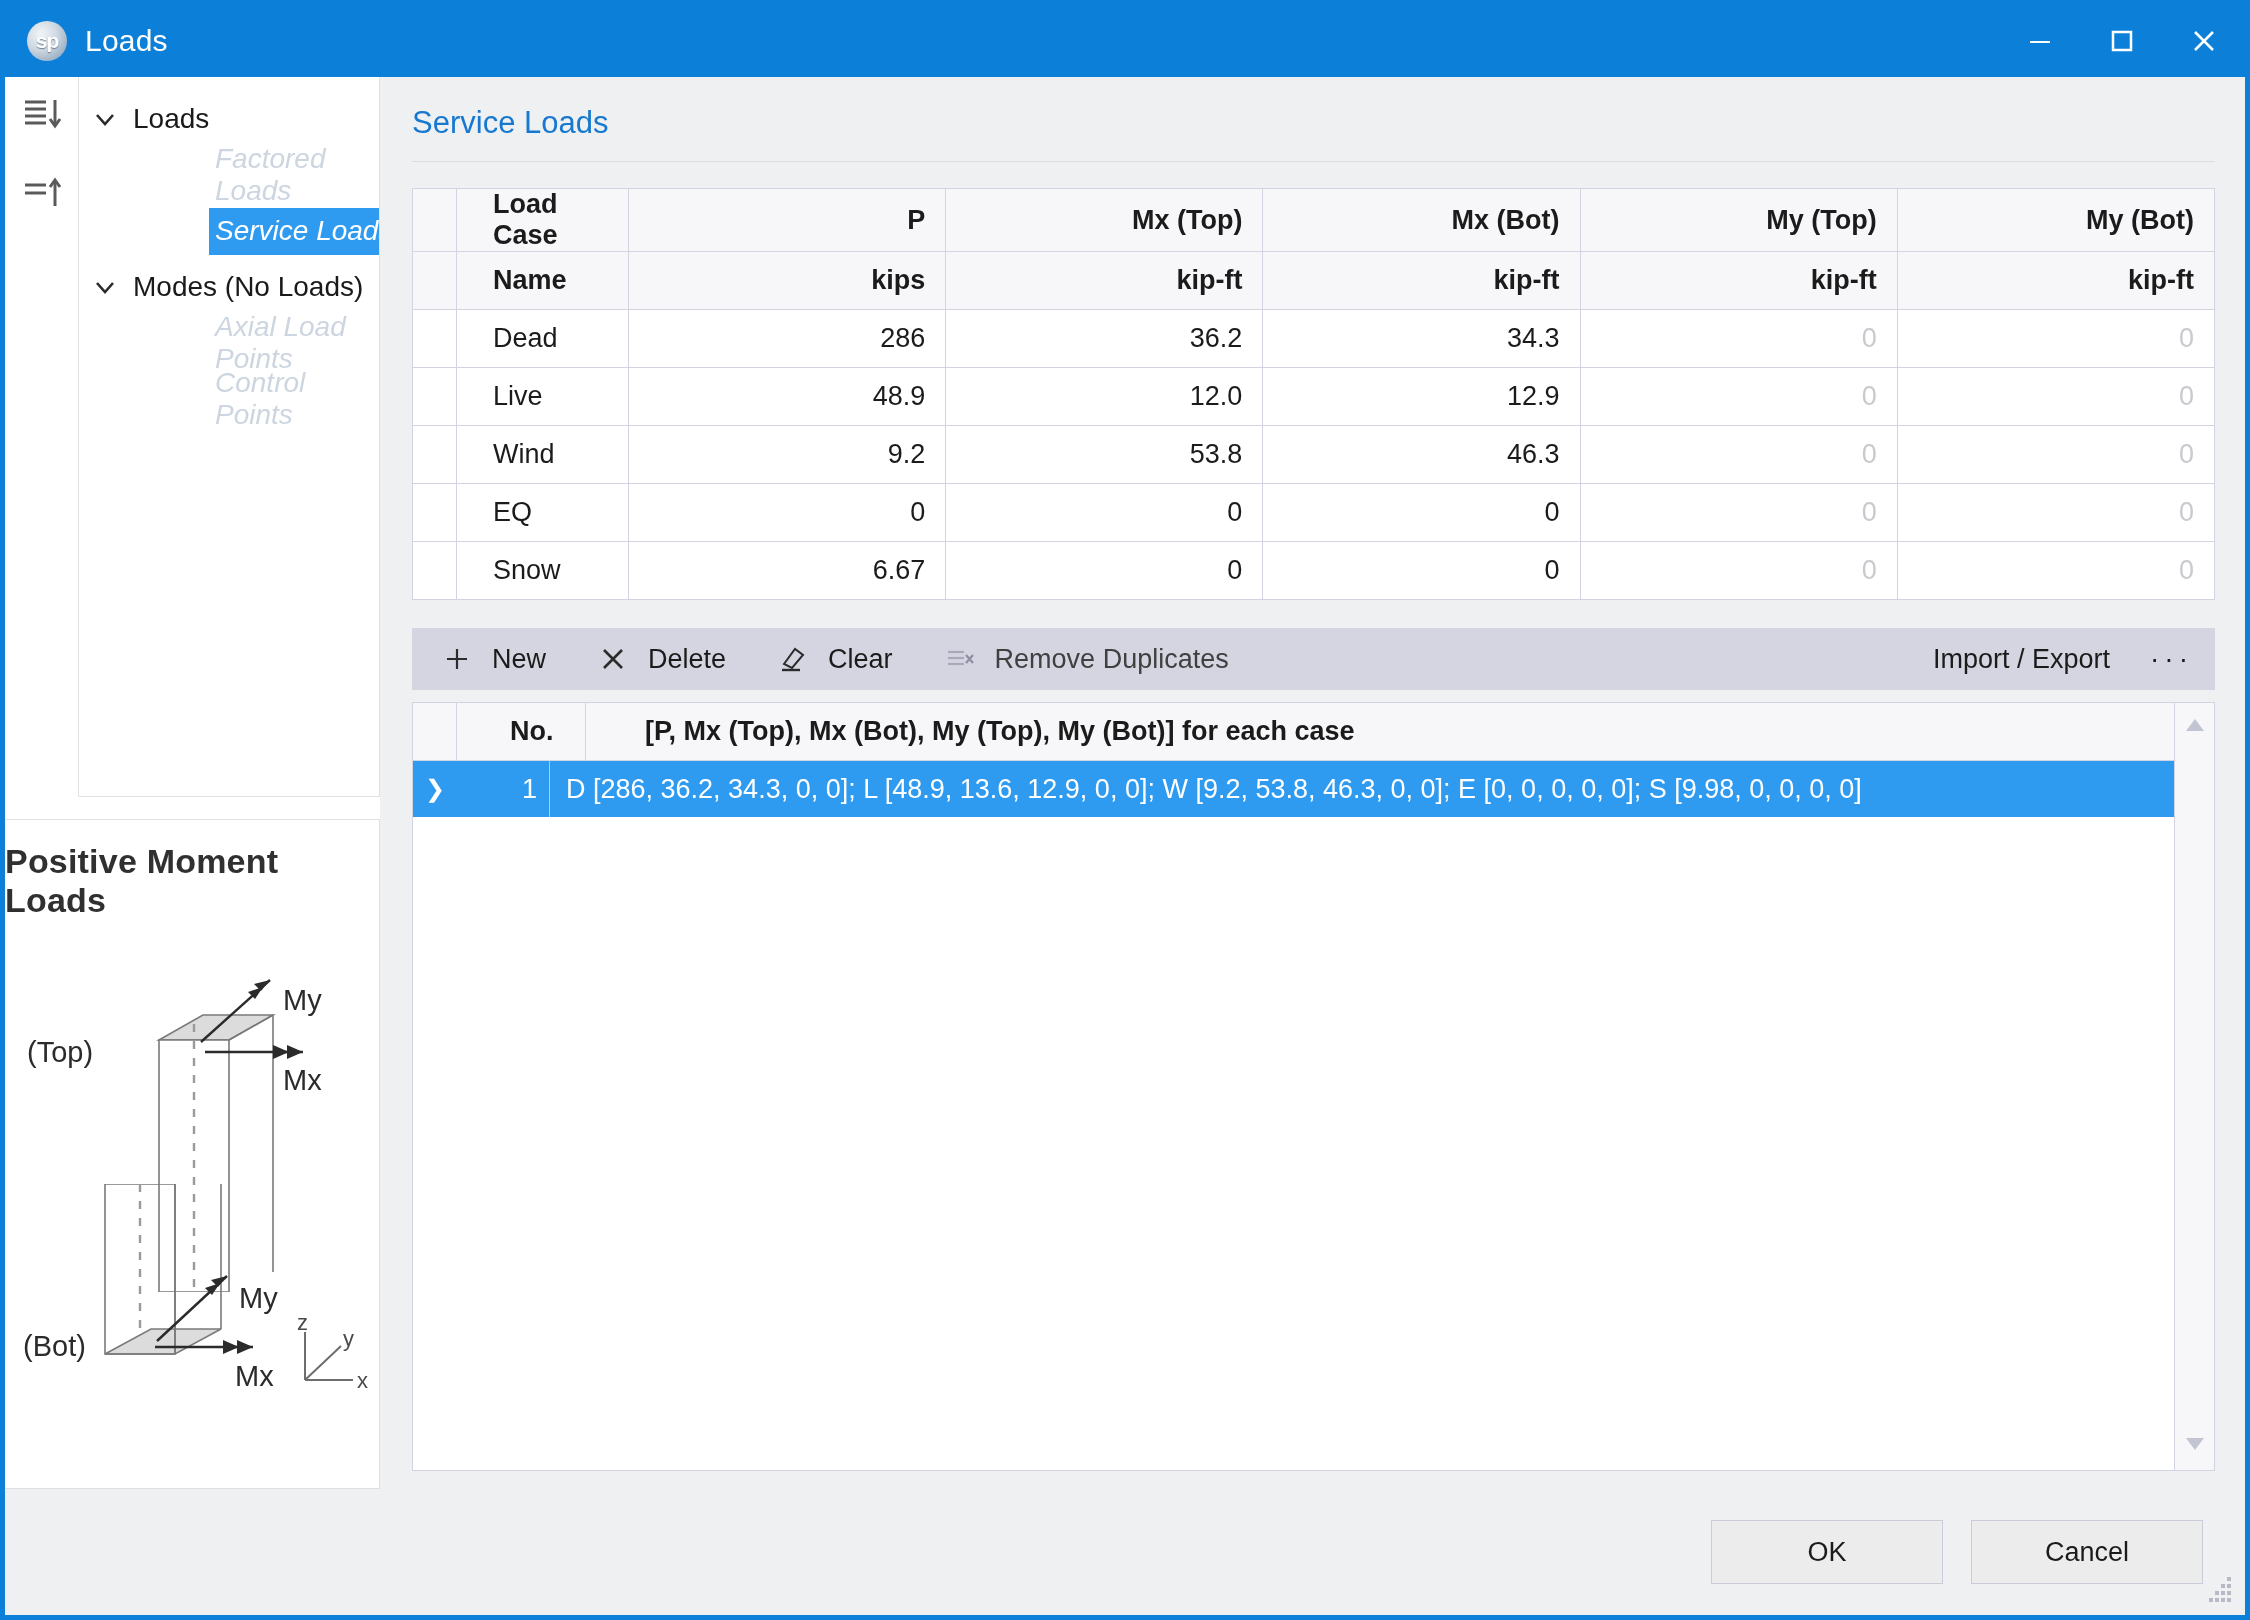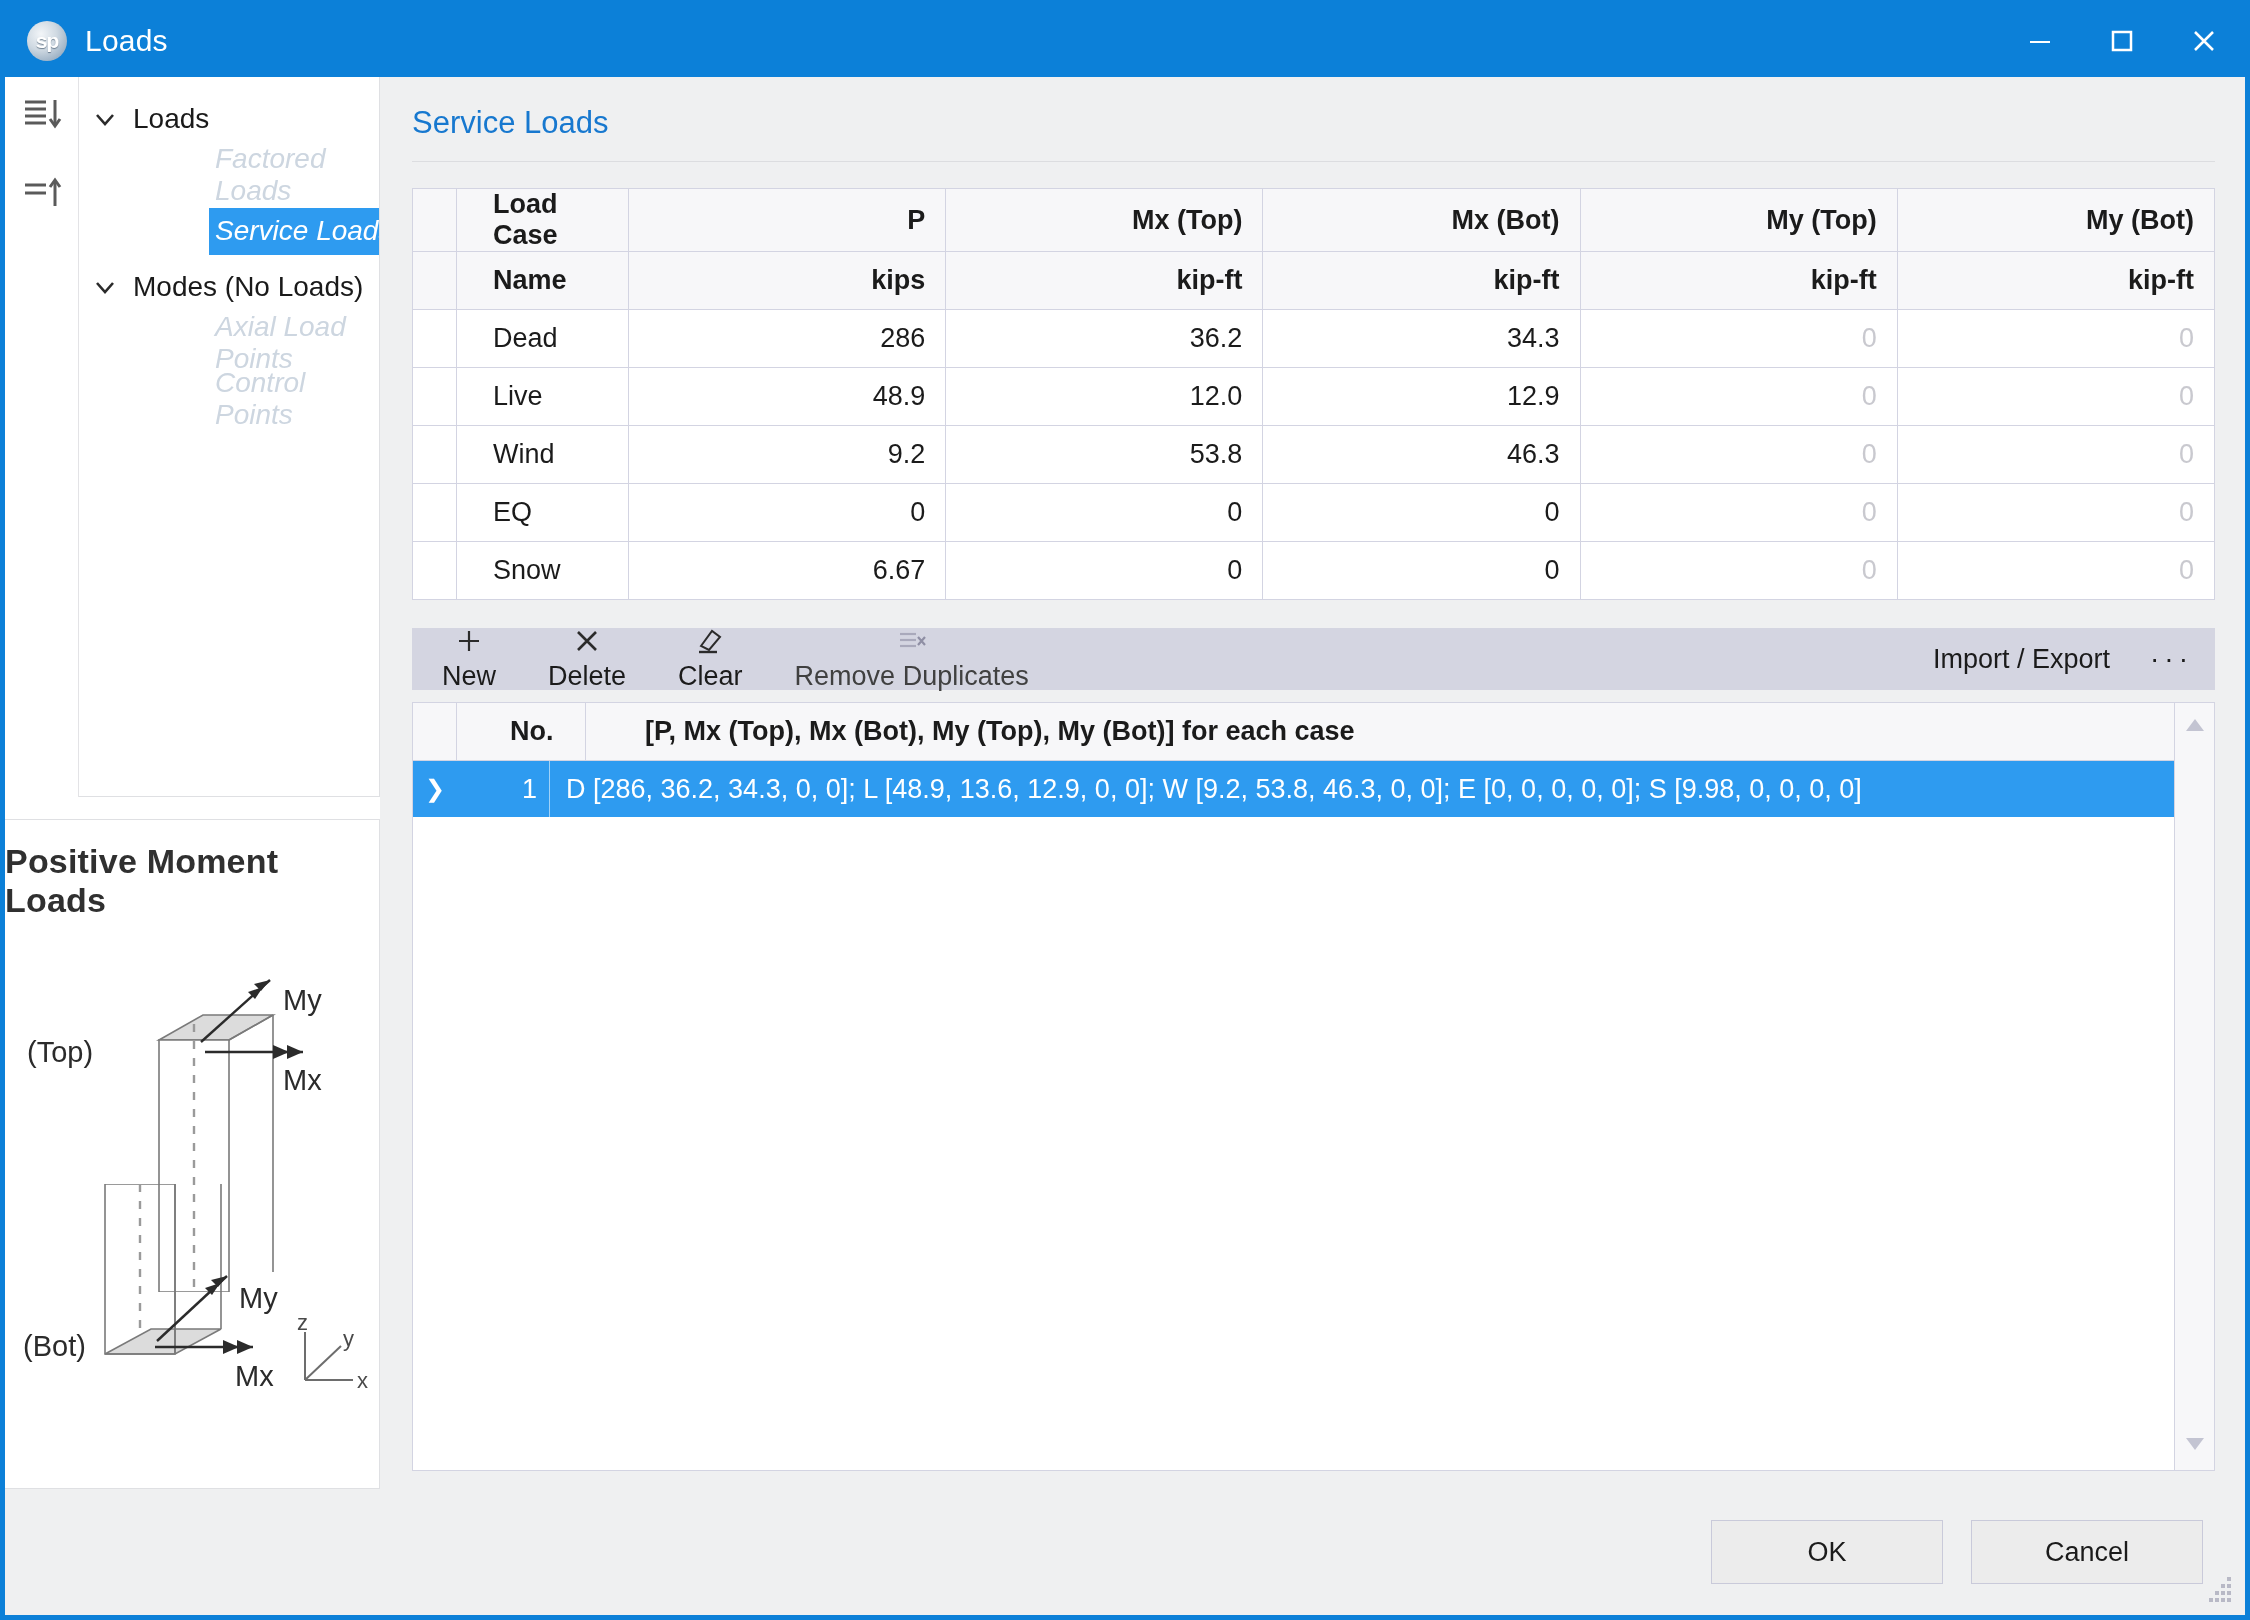--- a/index.html
+++ b/index.html
@@ -131,21 +131,21 @@
   table.loads thead th.numcol { text-align:right; }
 
   
   .toolbar {
     margin: 28px 30px 0 32px;
     height: 62px; background:#d4d5e1;
     display:flex; align-items:center;
     padding: 0 22px 0 30px;
     font-size: 27px; color:#1b1b1b;
   }
-  .tbtn { display:flex; align-items:center; gap: 5px; margin-right: 52px; white-space:nowrap;flex-direction:column; }
+  .tbtn { display:flex; align-items:center; gap: 20px; margin-right: 52px; white-space:nowrap; }
   .tbtn.disabled { color:#404040; }
   .tbtn .ic { display:flex; align-items:center; justify-content:center; width:30px; height:30px; }
   .tb-spacer { flex:1; }
   .tb-right { display:flex; align-items:center; gap: 40px; }
   .dots { letter-spacing: 5px; font-size: 28px; color:#1b1b1b; }
 
   
   .grid-wrap {
     margin: 12px 30px 0 32px;
     flex:1; min-height:0;

